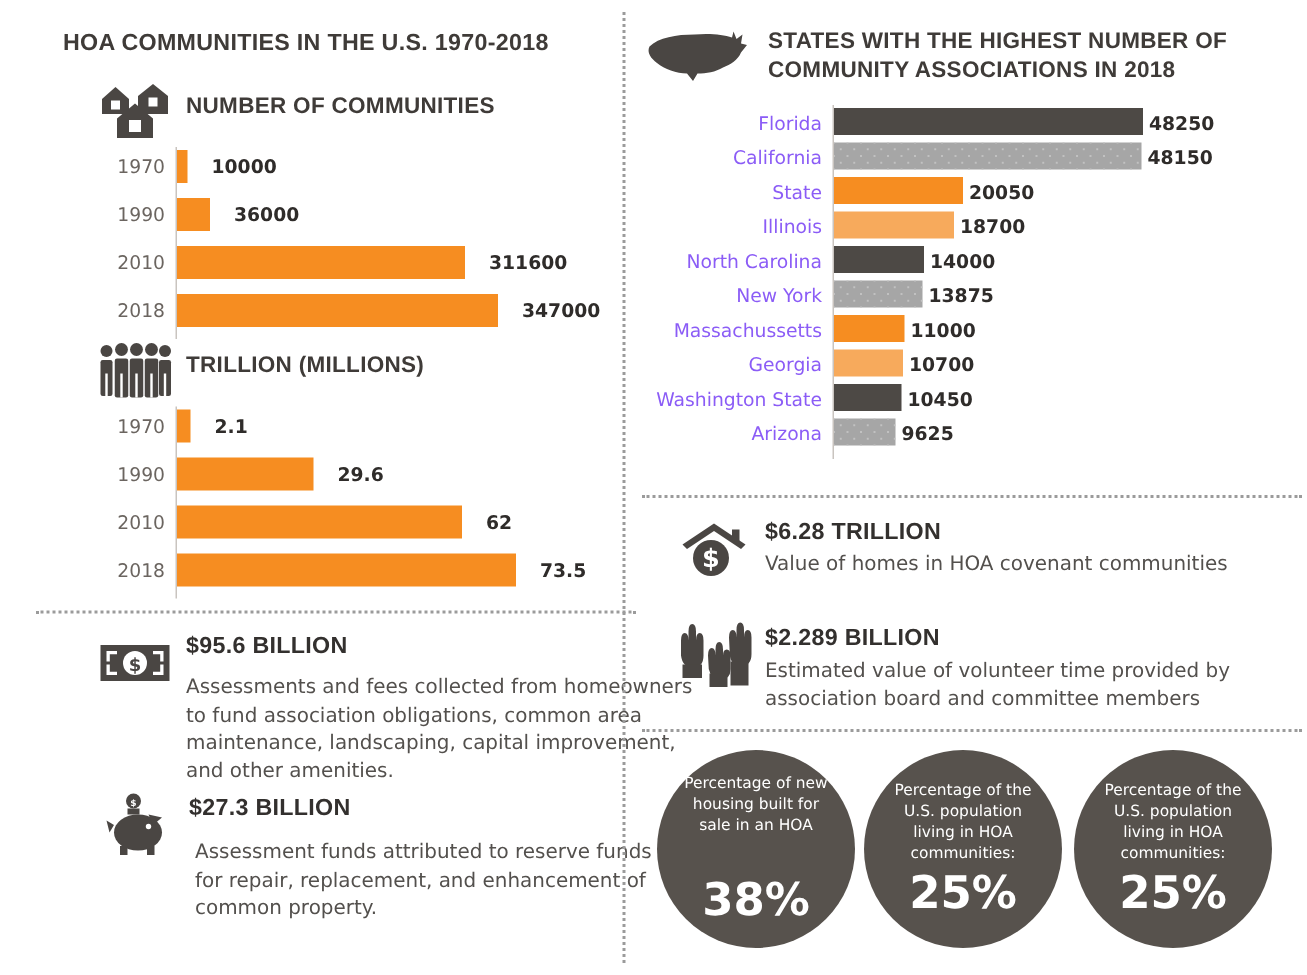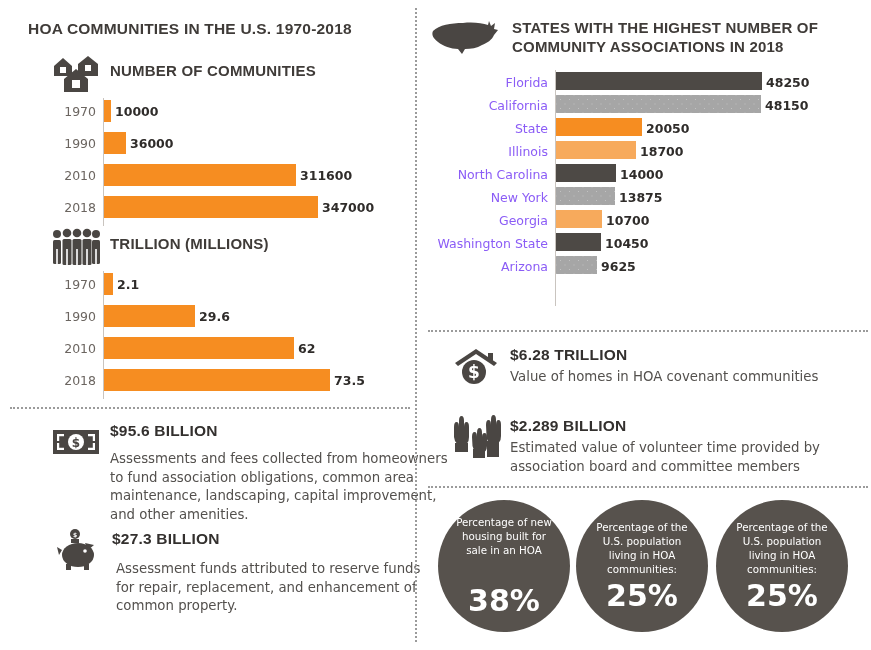--- a/index.html
+++ b/index.html
@@ -27,21 +27,21 @@
     height: 0;
   }
   .dotted-v {
     border-left: 2px dotted #9b9b9b;
     width: 0;
   }
 
   
   .left-col {
     position: absolute;
-    left: 0; top: 0;
+    left: 14px; top: 0;
     width: 412px; height: 540px;
   }
   .main-title {
     position: absolute;
     left: 28px; top: 20px;
     font-size: 15.5px;
     font-weight: bold;
     letter-spacing: .2px;
     color: #3f3b38;
     white-space: nowrap;
@@ -99,21 +99,21 @@
     background: #f68d21;
   }
   .bar-value {
     position: absolute;
     top: 50%;
     transform: translateY(-50%);
     font-size: 12.5px;
     font-weight: bold;
     color: #2f2c2a;
     white-space: nowrap;
-    padding-left: 4px;
+    padding-left: 16px;
     font-family: "DejaVu Sans", sans-serif;
   }
   .axis-line {
     position: absolute;
     left: 103px;
     width: 1px;
     background: #c9c4bf;
   }
 
   
@@ -462,20 +462,27 @@
       </div>
 
       <div class="state-row">
         <span class="state-label">New York</span>
         <span class="state-track">
           <span class="state-fill gray" style="width:59px;"></span>
           <span class="state-value" style="left:59px;">13875</span>
         </span>
       </div>
 
+      <div class="state-row">
+        <span class="state-label">Massachussetts</span>
+        <span class="state-track">
+          <span class="state-fill orange" style="width:47px;"></span>
+          <span class="state-value" style="left:47px;">11000</span>
+        </span>
+      </div>
 
       <div class="state-row">
         <span class="state-label">Georgia</span>
         <span class="state-track">
           <span class="state-fill lorange" style="width:46px;"></span>
           <span class="state-value" style="left:46px;">10700</span>
         </span>
       </div>
 
       <div class="state-row">

